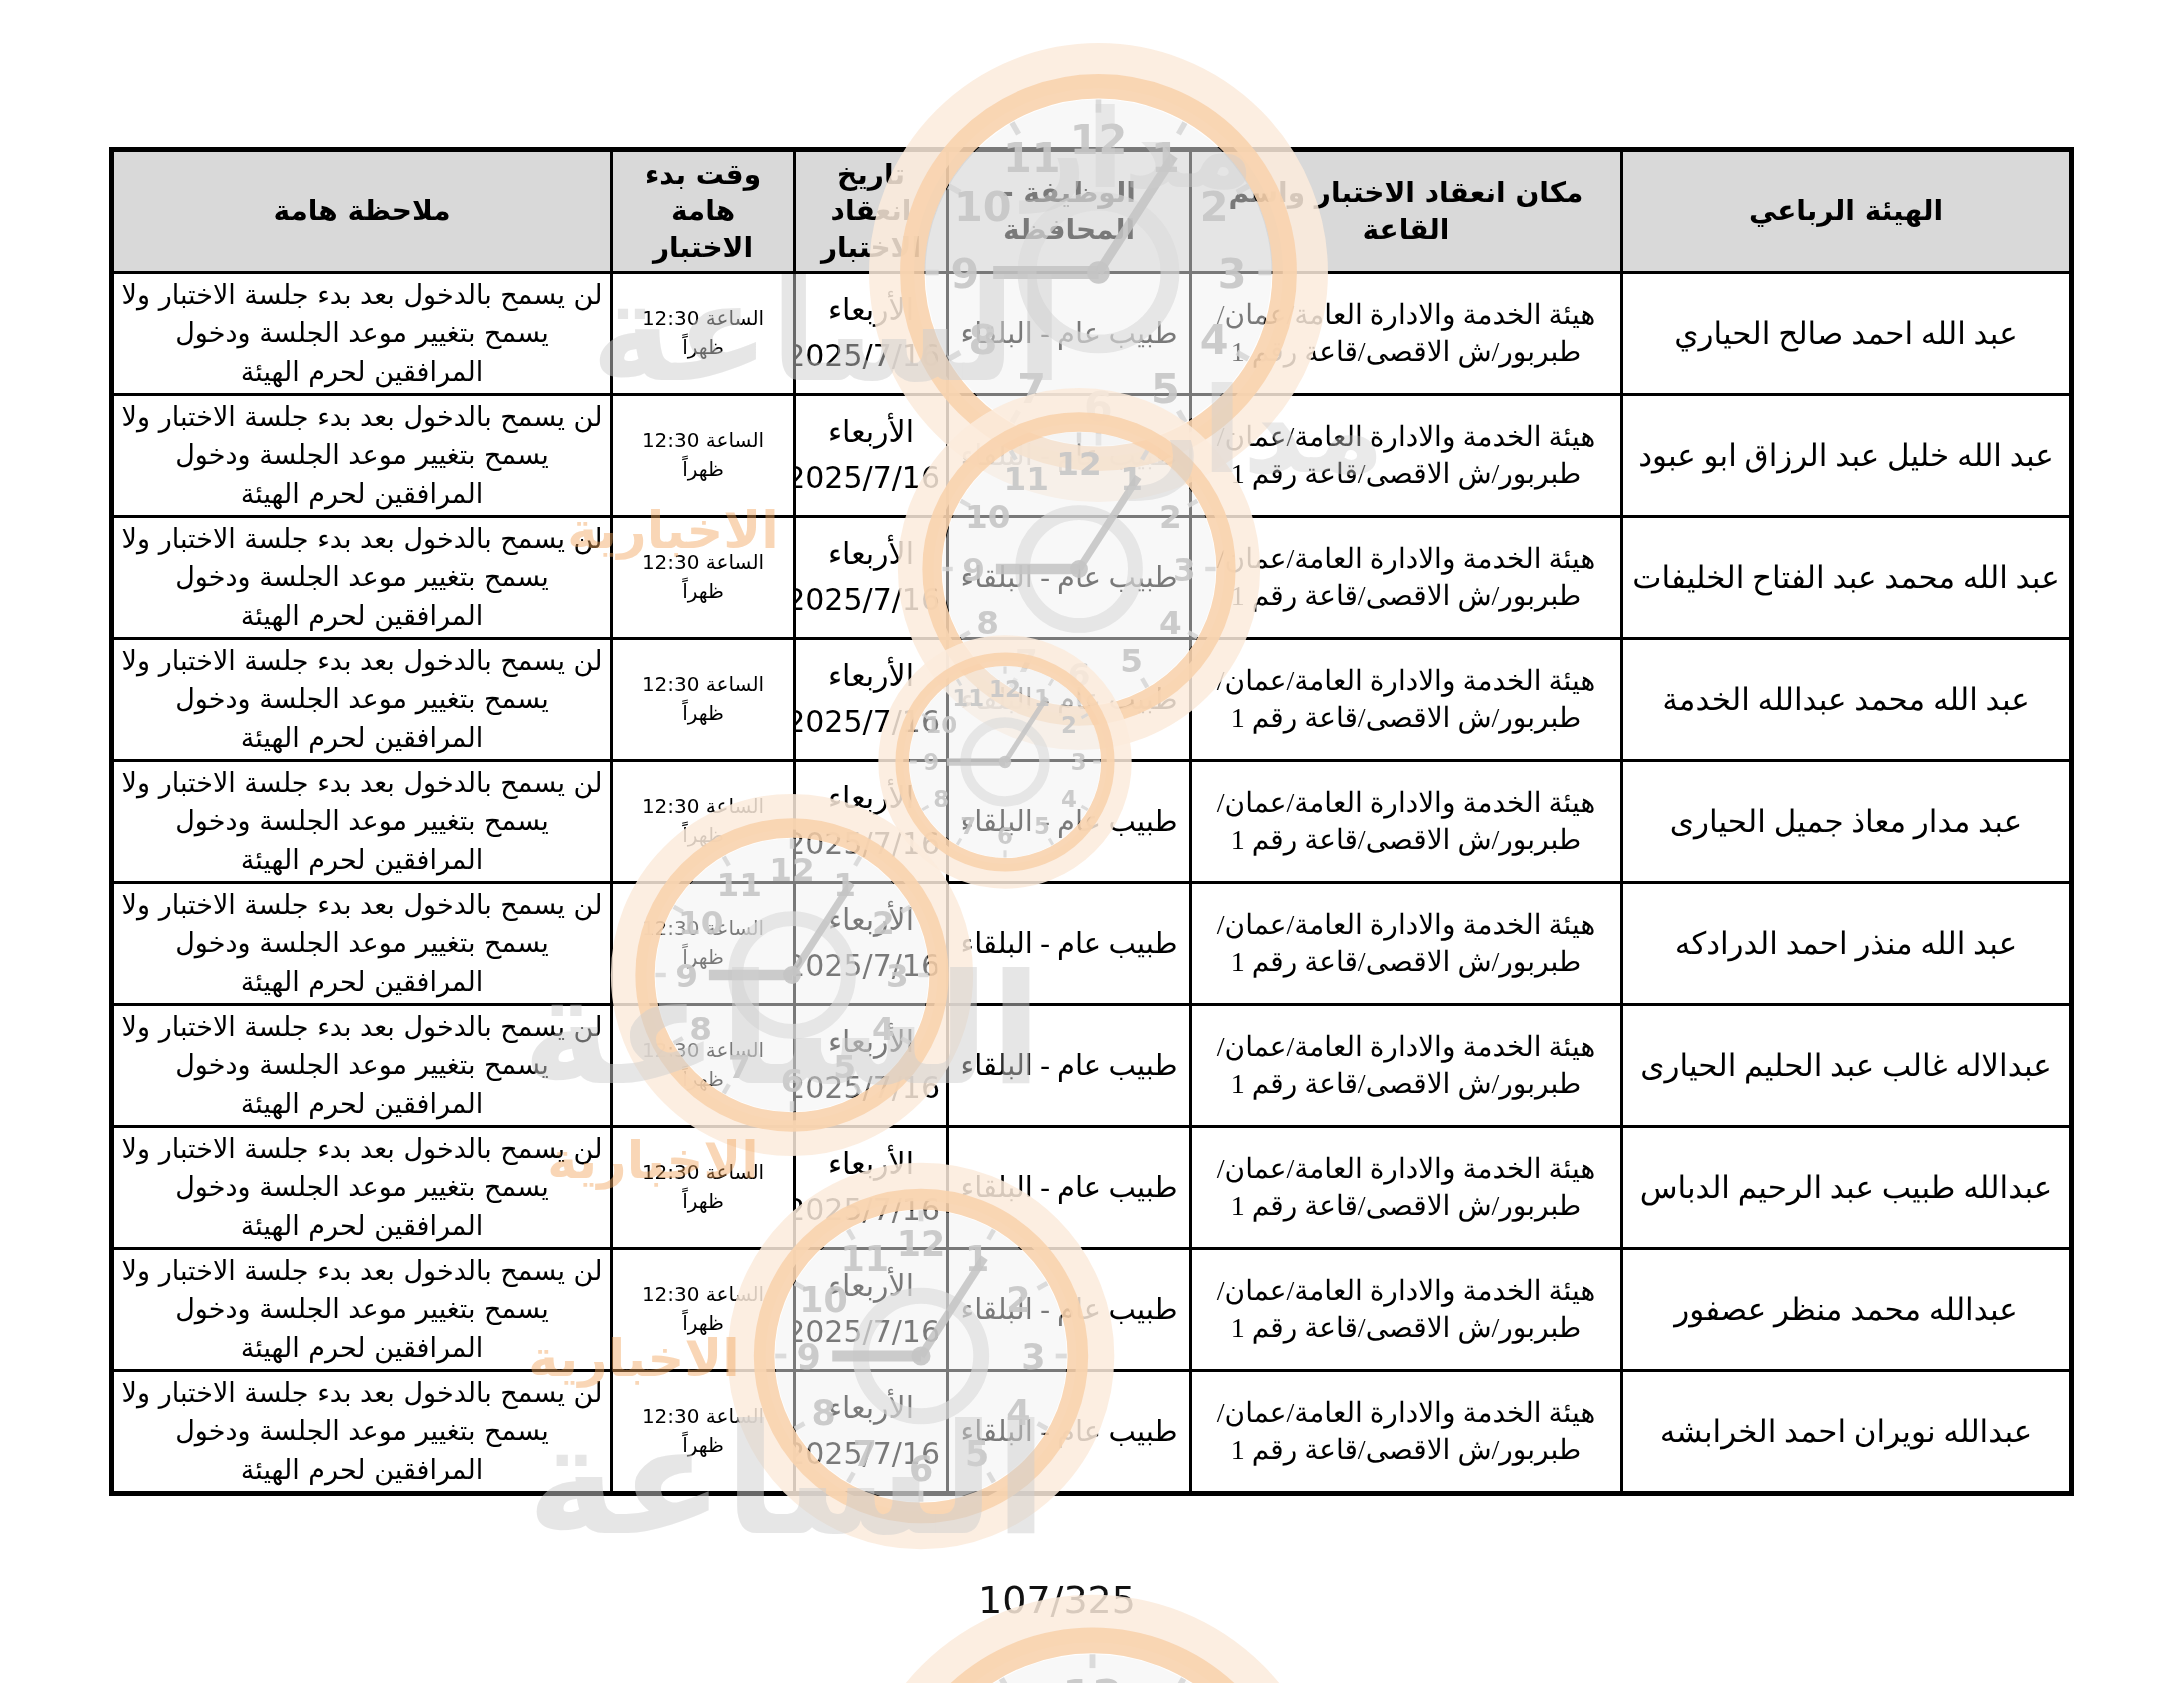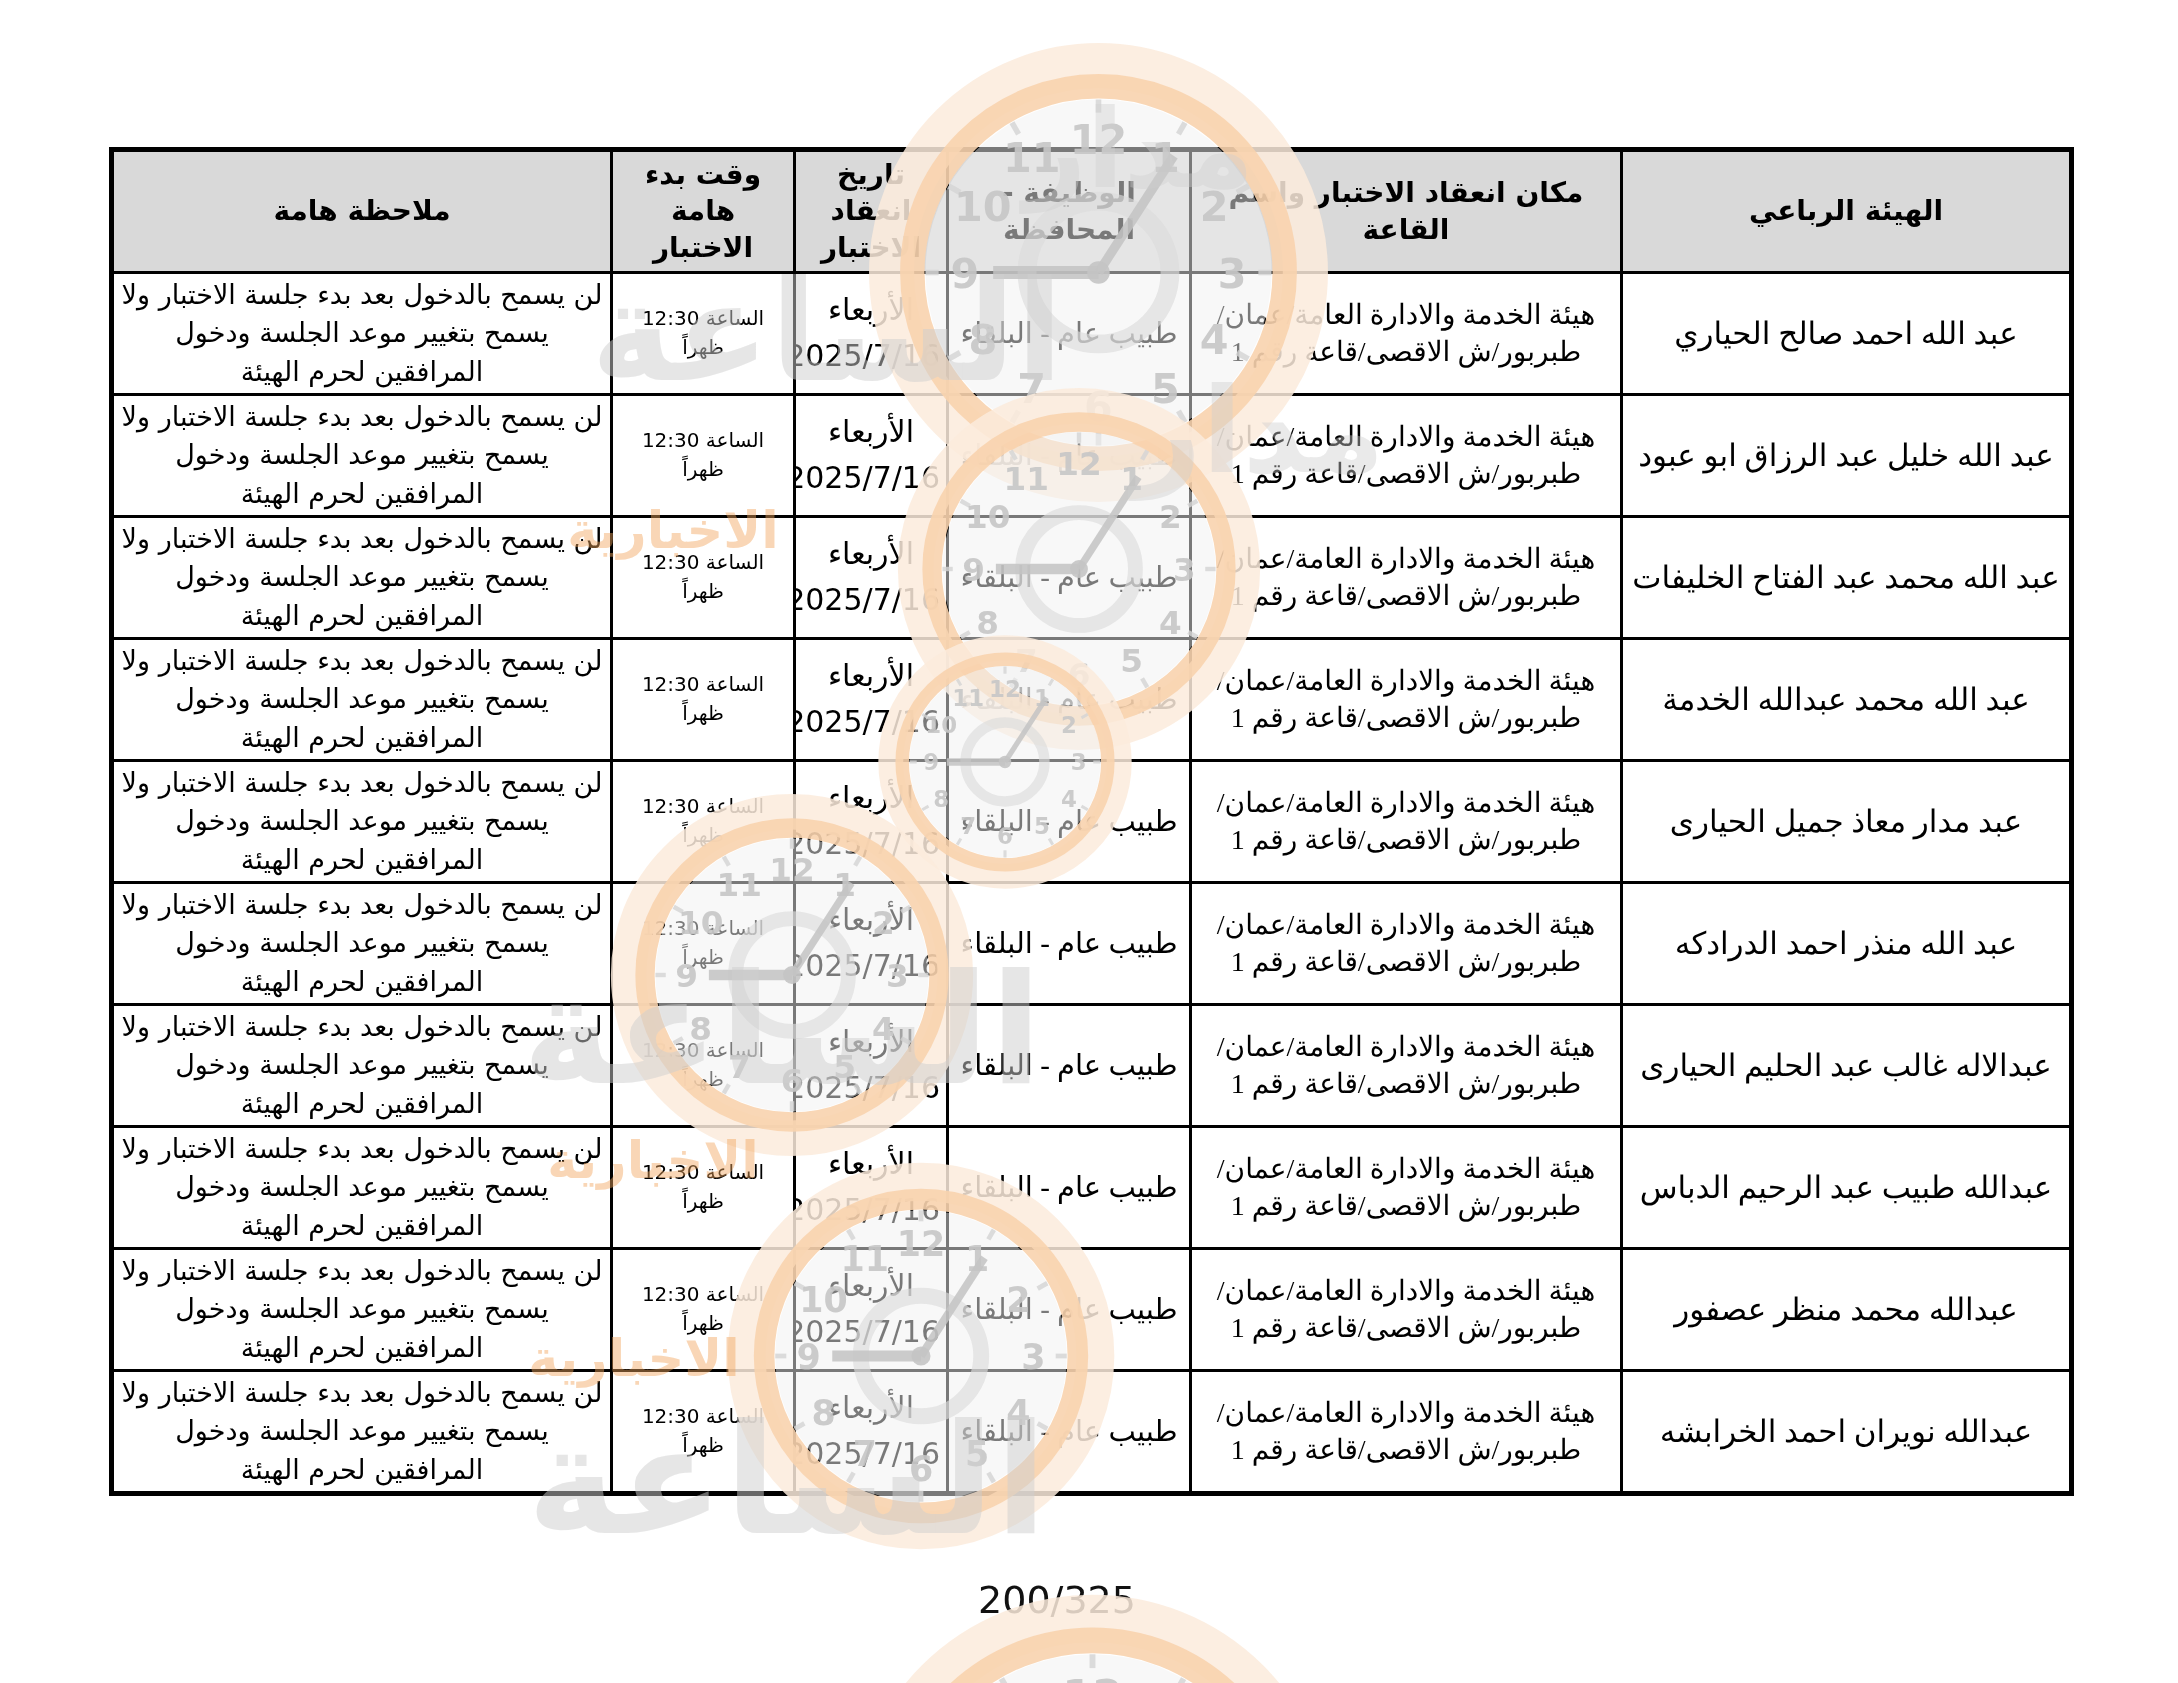--- a/index.html
+++ b/index.html
@@ -158,21 +158,21 @@
           <td class="c-cell-name">عبدالله نويران احمد الخرابشه</td>
           <td class="c-cell-location">هيئة الخدمة والادارة العامة/عمان/طبربور/ش الاقصى/قاعة رقم 1</td>
           <td class="c-cell-job">طبيب عام - البلقاء</td>
           <td class="c-cell-date">الأربعاء 2025/7/16</td>
           <td class="c-cell-time">الساعة 12:30 ظهراً</td>
           <td class="c-cell-note">لن يسمح بالدخول بعد بدء جلسة الاختبار ولا يسمح بتغيير موعد الجلسة ودخول المرافقين لحرم الهيئة</td>
         </tr>
       </tbody>
   </table>
 
-  <div class="page-number">200/325</div>
+  <div class="page-number">107/325</div>
 
   <div class="watermark-layer">
       <svg viewBox="-130 -130 260 260" width="489" height="489" style="position: absolute; left: 854px; top: 28px;">
         <circle r="110" fill="none" stroke="#FCEBDC" stroke-width="24" opacity="0.85"></circle>
         <circle r="99" fill="none" stroke="#F8D3AE" stroke-width="13" opacity="0.9"></circle>
         <circle r="92" fill="#F2F2F2" fill-opacity="0.5"></circle>
         <circle r="38" fill="none" stroke="#dcdcdc" stroke-width="10" opacity="0.65"></circle>
         <line x1="0.0" y1="-85.0" x2="0.0" y2="-92.0" stroke="#D5D5D5" stroke-width="3" opacity="0.8"></line>
         <text x="0.0" y="-63.0" text-anchor="middle" font-size="22" font-weight="700" fill="#C7C7C7" opacity="0.9" font-family="DejaVu Sans, sans-serif">12</text>
         <line x1="42.5" y1="-73.6" x2="46.0" y2="-79.7" stroke="#D5D5D5" stroke-width="3" opacity="0.8"></line>

